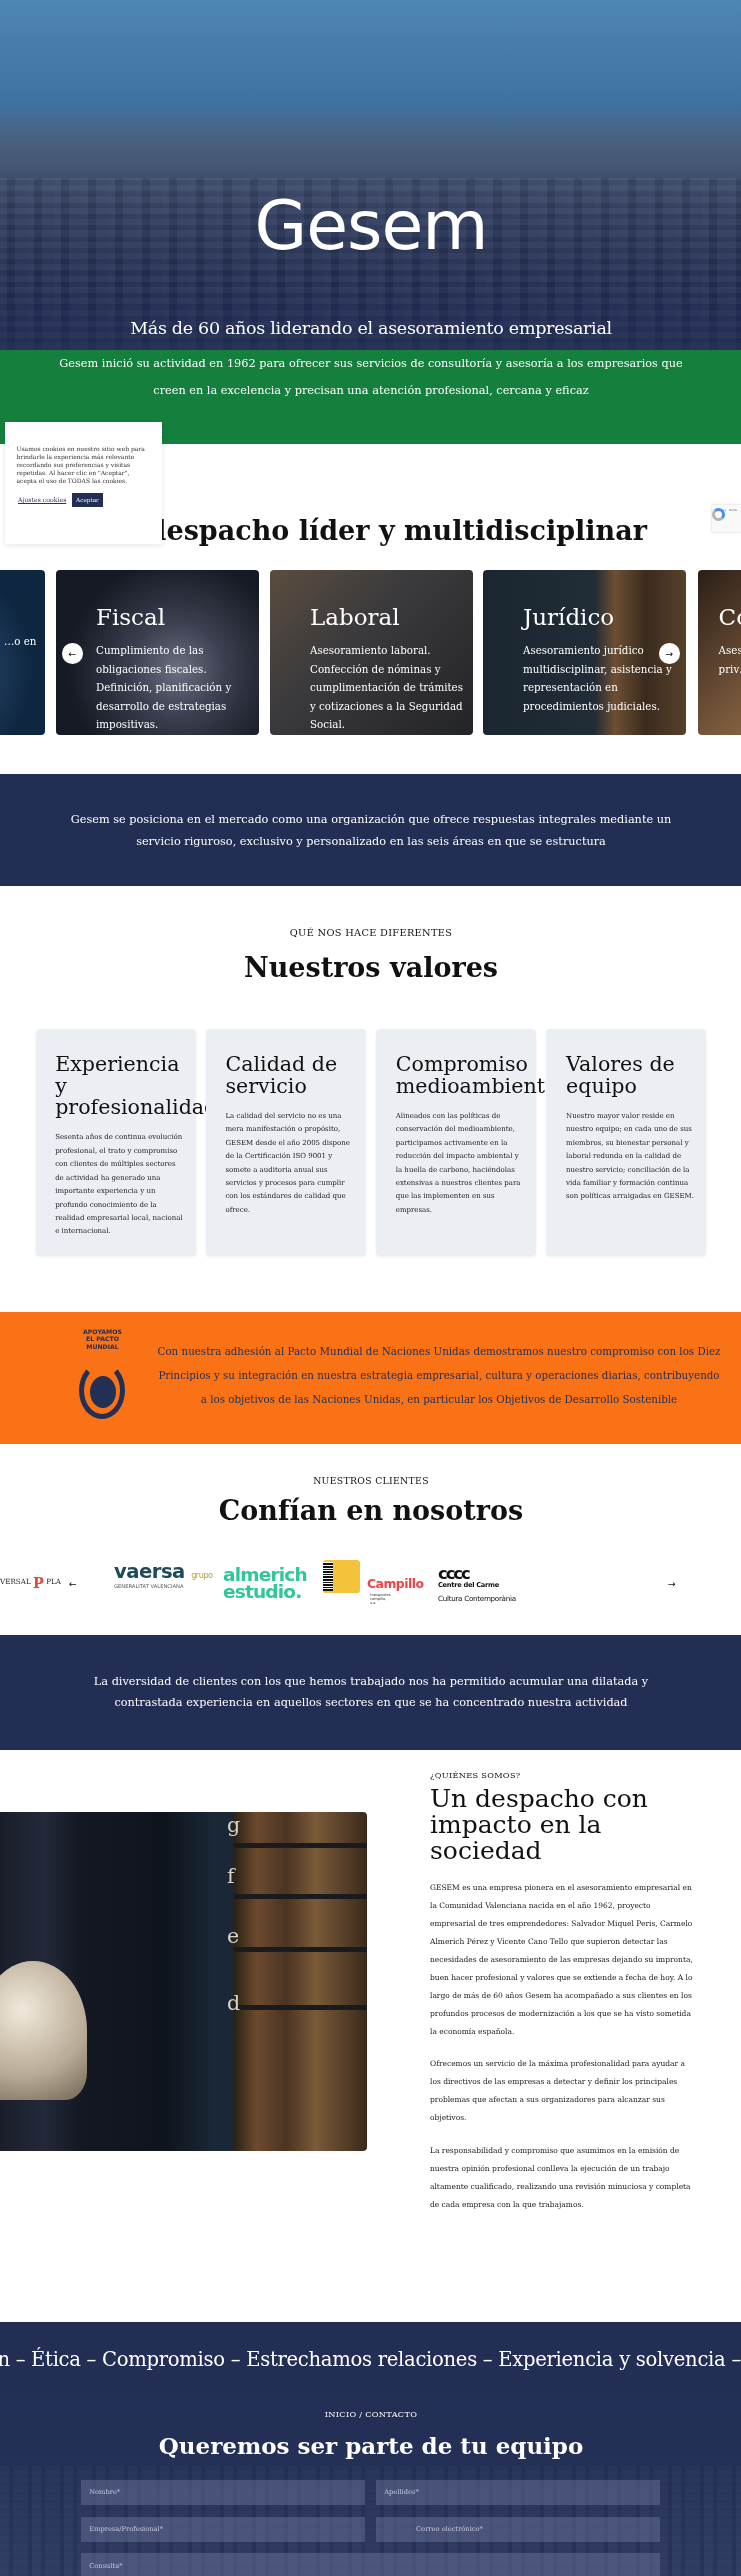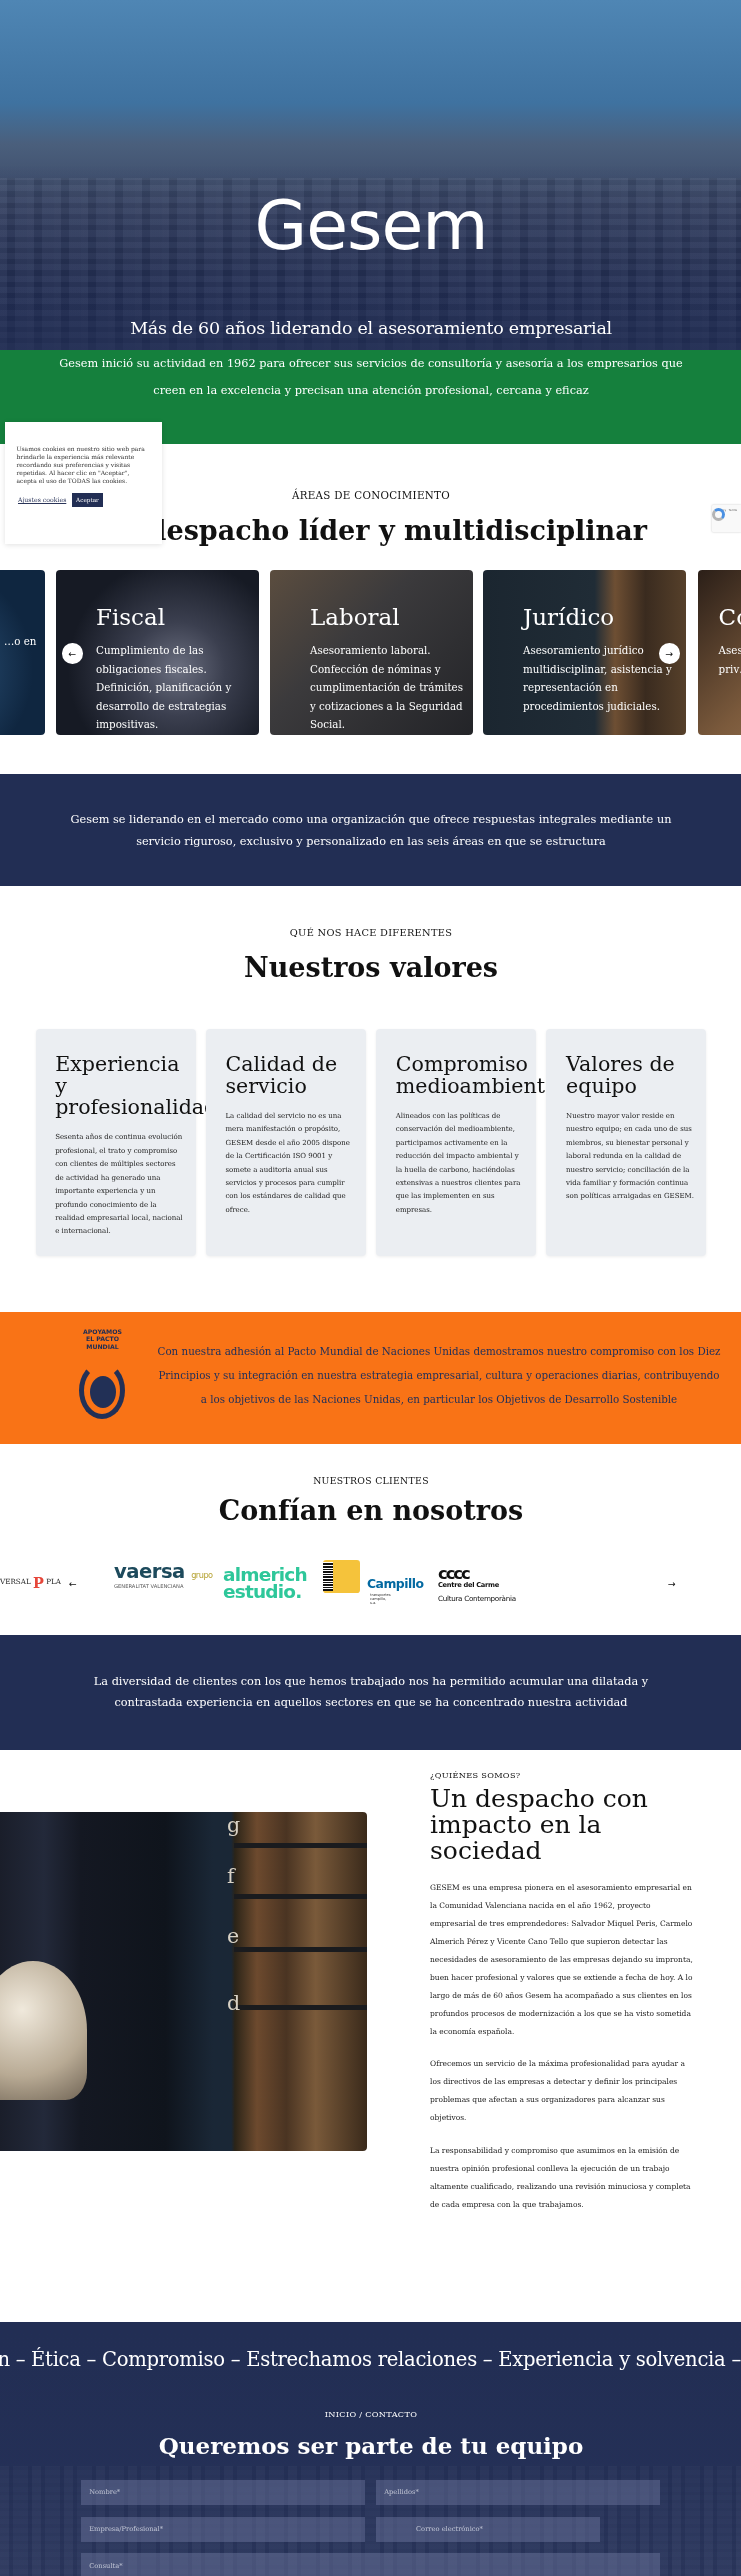--- a/index.html
+++ b/index.html
@@ -81,21 +81,21 @@
   .logo { position: absolute; font-family: "DejaVu Sans", sans-serif; font-weight: bold; }
   .logo-universal { left: 0; top: 19.6px; font-family: "DejaVu Serif", serif; font-size: 7.2px; font-weight: normal; color: #222; }
   .logo-universal b { color: #e6463a; font-size: 14.4px; vertical-align: middle; }
   .logo-valersa { left: 114px; top: 5.2px; color: #1d4a5c; font-size: 19.6px; letter-spacing: -0.5px; }
   .logo-valersa small { display:block; font-size: 5.2px; font-weight: normal; color: #555; letter-spacing: 0; }
   .logo-valersa i { font-style: normal; color: #b6a334; font-size: 8.2px; font-weight: normal; }
   .logo-almerich { left: 223px; top: 11.3px; color: #2ec79a; font-size: 18.5px; line-height: 17.5px; letter-spacing: -0.8px; }
   .logo-campillo { left: 323px; top: 5.2px; height: 41px; }
   .logo-campillo .c { position: absolute; left: 0; top: 0; width: 37px; height: 33px; background: #f5c33b; border-radius: 3.1px; }
   .logo-campillo .keys { position: absolute; left: 0; top: 2.1px; width: 10.3px; height: 29px; background: repeating-linear-gradient(0deg, #111 0 1.5px, #fff 1.5px 2.6px); }
-  .logo-campillo .t { position: absolute; left: 44px; top: 16.5px; font-size: 12.4px; color: #0369a1; letter-spacing: -0.5px; }
+  .logo-campillo .t { position: absolute; left: 44px; top: 16.5px; font-size: 12.4px; color: #ef4444; letter-spacing: -0.5px; }
   .logo-campillo .s { position: absolute; left: 47px; top: 33px; font-size: 3.6px; font-weight: normal; color: #333; }
   .logo-cccc { left: 438px; top: 11.3px; color: #111; font-size: 16.5px; letter-spacing: -2.1px; line-height: 15.5px; }
   .logo-cccc span { display: block; font-size: 6.7px; letter-spacing: -0.3px; line-height: 9.3px; font-weight: bold; }
   .logo-cccc em { display: block; font-size: 7.2px; font-weight: normal; font-style: normal; letter-spacing: -0.3px; }
   .clients-arrow { position: absolute; font-family: "DejaVu Sans", sans-serif; font-size: 9.3px; color: #111; top: 23px; }
 
   
   .about { position: relative; height: 572px; }
   .about-img { position: absolute; left: 0; top: 62px; width: 367px; height: 339px; border-radius: 0 4.1px 4.1px 0; overflow: hidden;
     background:
@@ -120,21 +120,21 @@
   .marquee { position: absolute; top: 26px; left: -2.6px; white-space: nowrap; color: #fff; font-size: 19.6px; letter-spacing: -0.3px; }
   .contact .eyebrow { position: absolute; top: 87px; width: 100%; color: #fff; font-size: 8.2px; }
   .contact .section-title { position: absolute; top: 111px; width: 100%; color: #fff; font-size: 23px; }
   .form { position: absolute; top: 158px; left: 81px; width: 579px; }
   .field { position: absolute; height: 25px; background: rgba(110,120,160,.45); border: none; color: #fff;
     font-family: "DejaVu Serif", serif; font-size: 6.7px; padding: 0 8.2px; outline: none; }
   .field::placeholder { color: rgba(230,232,240,.75); }
   .f-nombre { left: 0; top: 0; width: 284px; }
   .f-apellidos { left: 295px; top: 0; width: 284px; }
   .f-empresa { left: 0; top: 37px; width: 284px; }
-  .f-correo { left: 295px; top: 37px; width: 224px; padding-left: 40px; }
+  .f-correo { left: 295px; top: 37px; width: 284px; padding-left: 40px; }
   .f-consulta { left: 0; top: 73px; width: 579px; height: 98px; padding-top: 9.3px; resize: none; }
 </style>
 </head>
 <body>
 
 <section class="hero">
   <div class="hero-city"></div>
   <div class="hero-fade"></div>
   <h1 class="hero-title">Gesem</h1>
   <div class="hero-sub">Más de 60 años liderando el asesoramiento empresarial</div>
@@ -149,21 +149,20 @@
     <a href="#">Ajustes cookies</a>
     <button>Aceptar</button>
   </div>
 </div>
 <div class="recaptcha">
   <div class="logo"></div>
   <span>Privacy - Terms</span>
 </div>
 
 <section class="areas">
-  <div class="eyebrow">ÁREAS DE CONOCIMIENTO</div>
   <h2 class="section-title">Un despacho líder y multidisciplinar</h2>
   <div class="carousel">
     <div class="area-card bg-water" style="left:-158px;">
       <h3></h3>
       <p style="margin-left:122px; margin-top:27px;">…o en</p>
     </div>
     <div class="area-card bg-handshake" style="left:56px;">
       <h3>Fiscal</h3>
       <p>Cumplimiento de las obligaciones fiscales. Definición, planificación y desarrollo de estrategias impositivas.</p>
     </div>
@@ -182,21 +181,21 @@
     <div class="carousel-arrow" style="left:62px;">
       <span>←</span>
     </div>
     <div class="carousel-arrow" style="left:659px;">
       <span>→</span>
     </div>
   </div>
 </section>
 
 <section class="band" style="padding:35px 62px 34px;">
-  <p>Gesem se liderando en el mercado como una organización que ofrece respuestas integrales mediante un servicio riguroso, exclusivo y personalizado en las seis áreas en que se estructura</p>
+  <p>Gesem se posiciona en el mercado como una organización que ofrece respuestas integrales mediante un servicio riguroso, exclusivo y personalizado en las seis áreas en que se estructura</p>
 </section>
 
 <section class="values">
   <div class="eyebrow">QUÉ NOS HACE DIFERENTES</div>
   <h2 class="section-title">Nuestros valores</h2>
   <div class="values-grid">
     <div class="value-card">
       <h3>Experiencia y profesionalidad</h3>
       <p>Sesenta años de continua evolución profesional, el trato y compromiso con clientes de múltiples sectores de actividad ha generado una importante experiencia y un profundo conocimiento de la realidad empresarial local, nacional e internacional.</p>
     </div>

